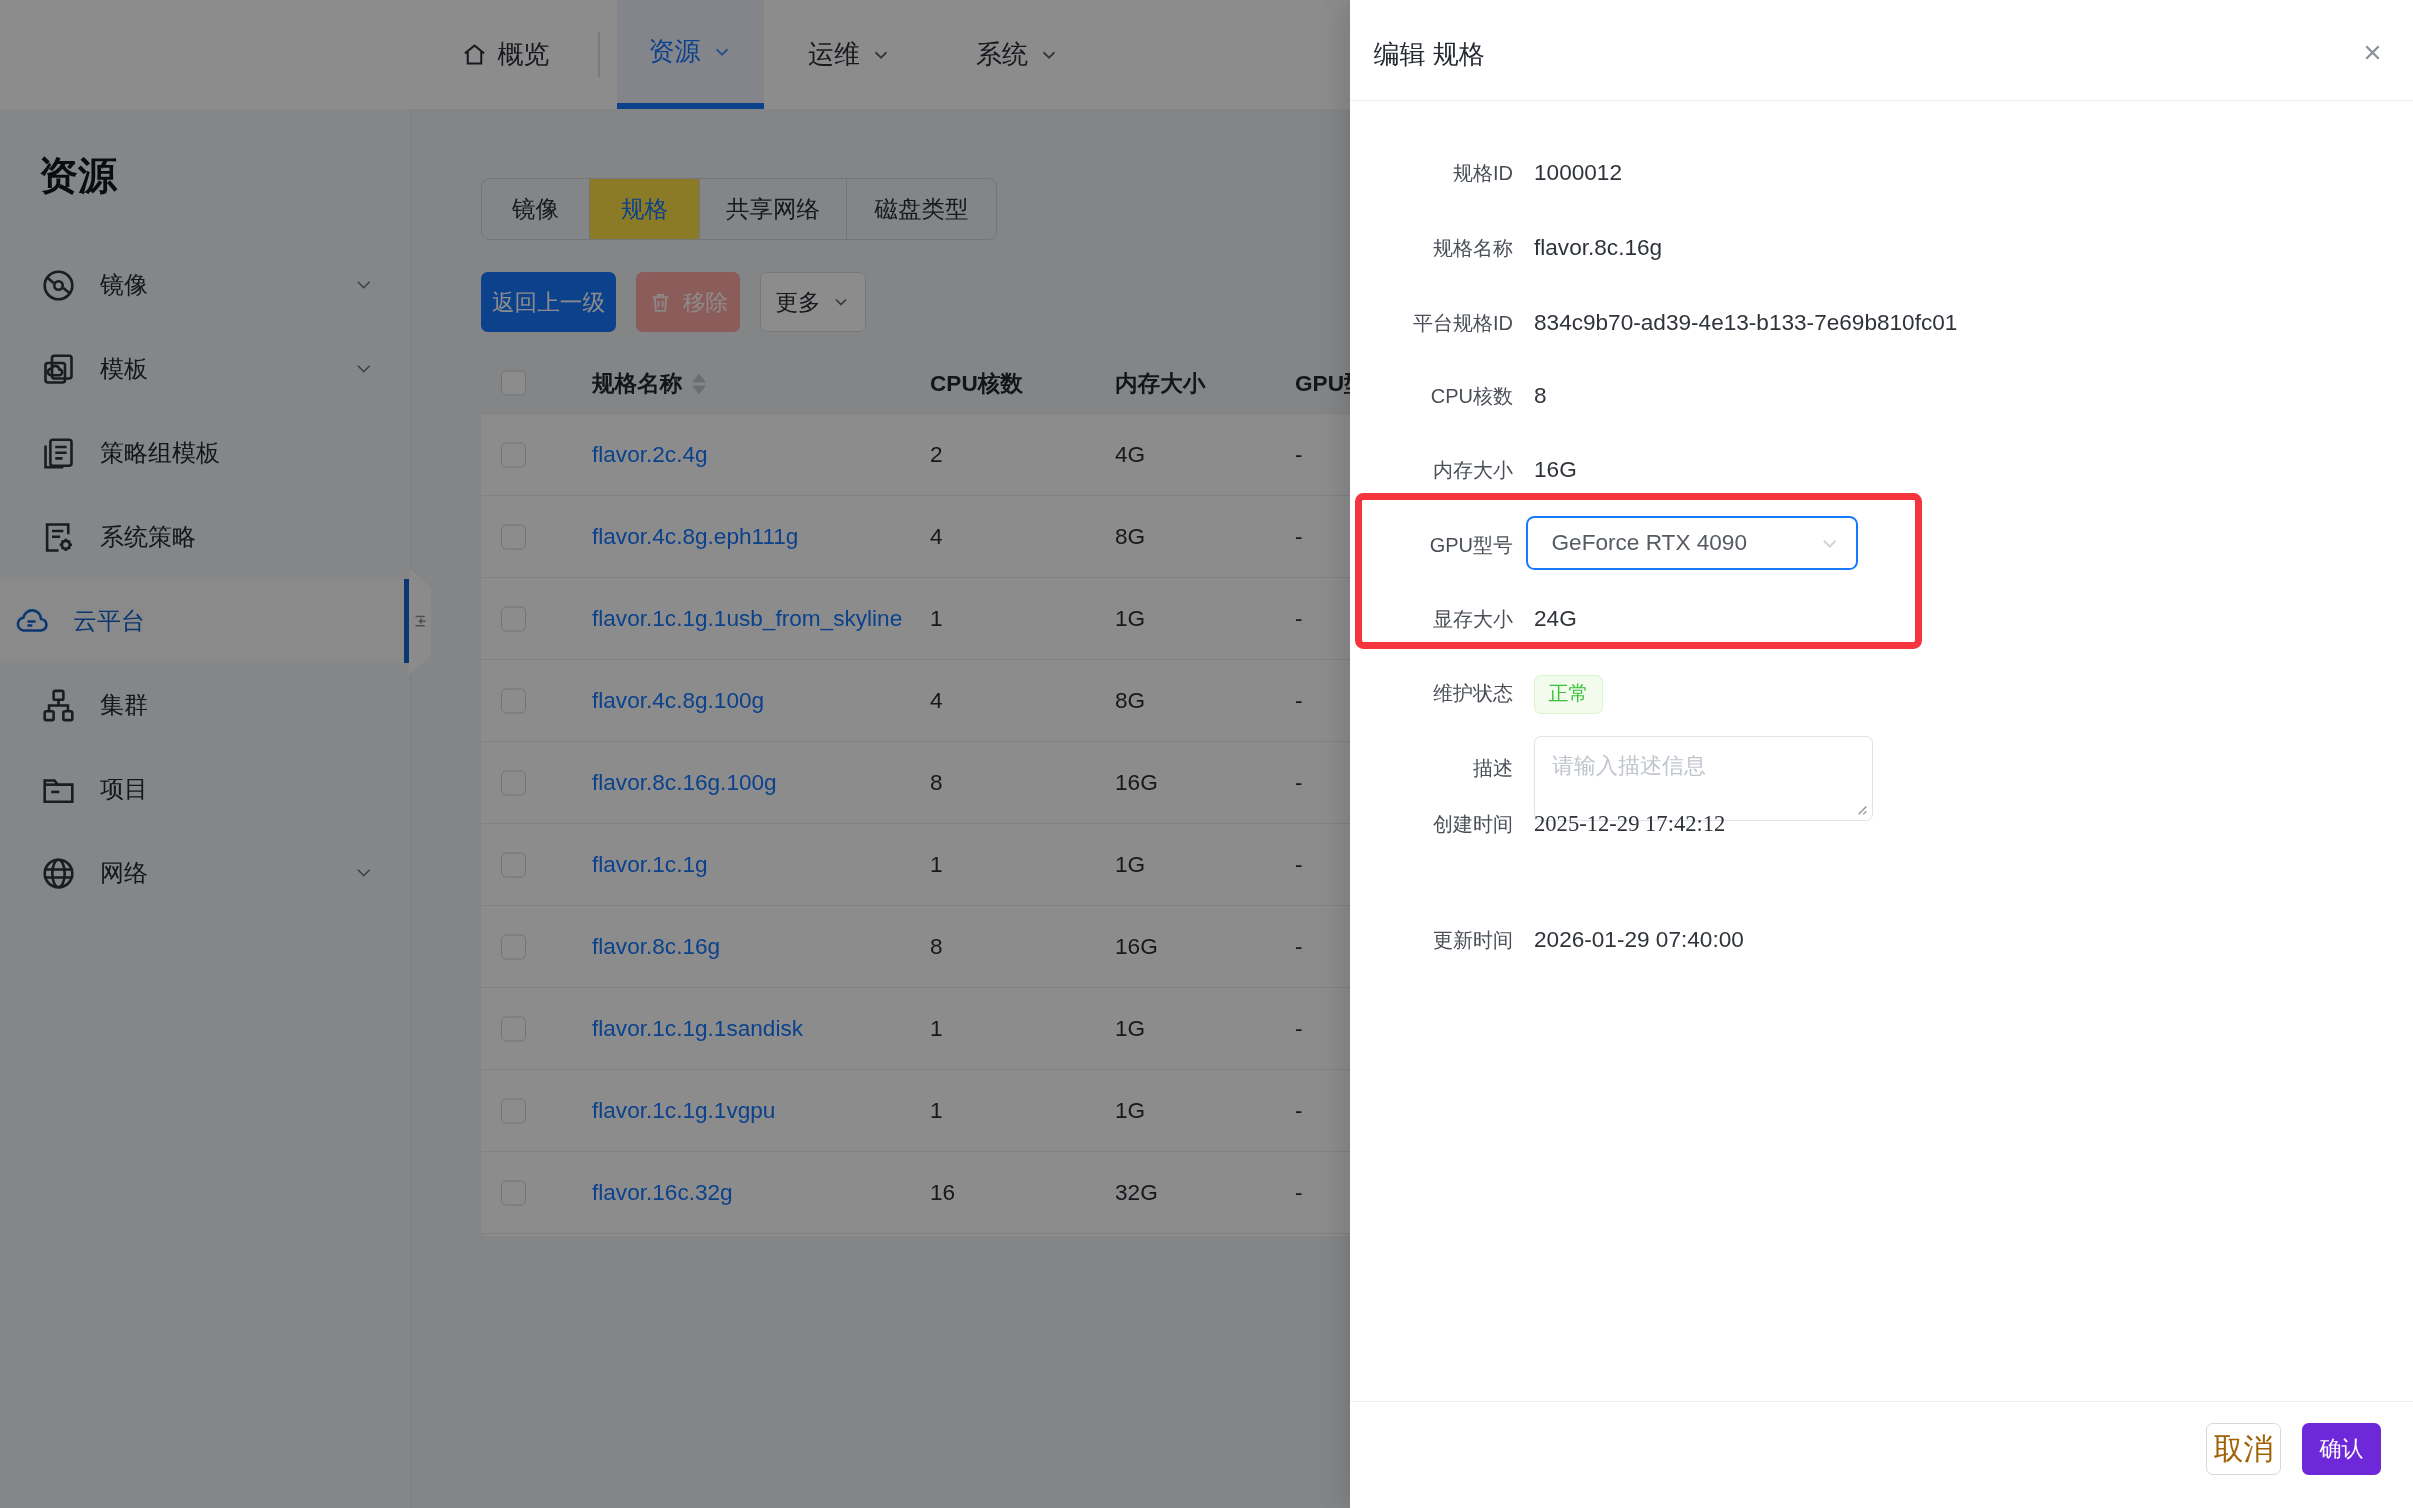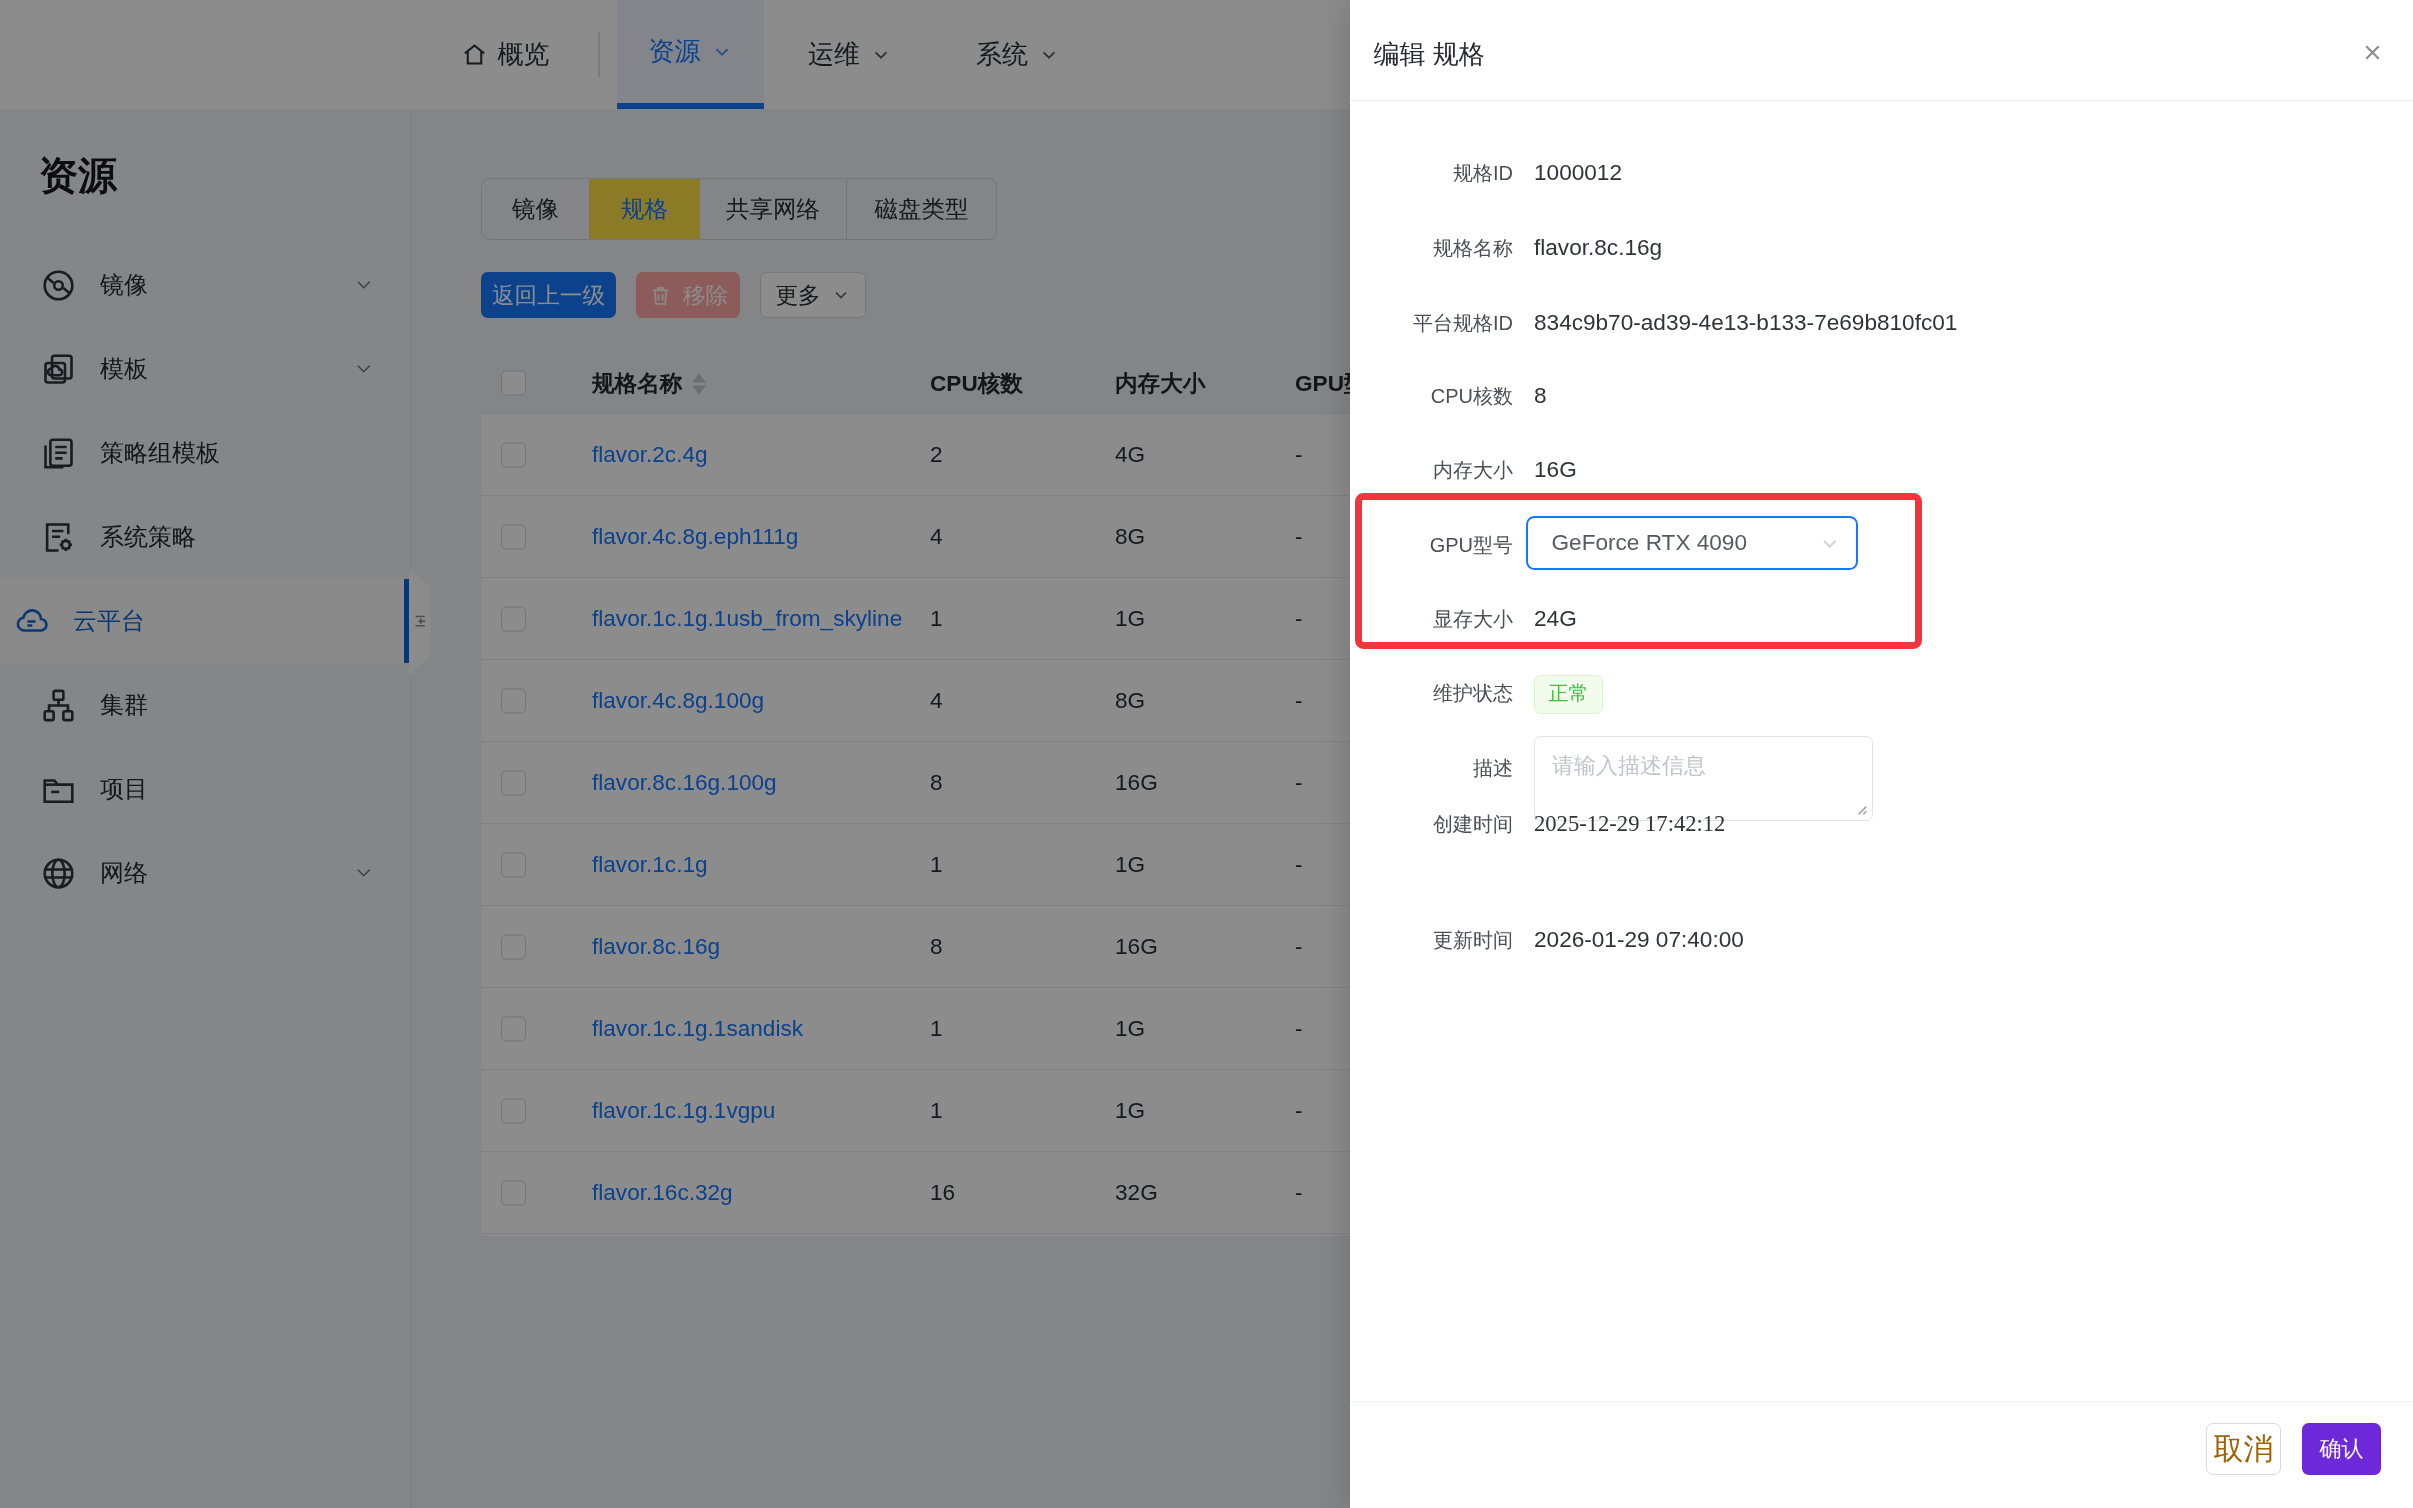--- a/index.html
+++ b/index.html
@@ -33,21 +33,21 @@
     clip-path: polygon(0 0, 100% 18%, 100% 82%, 0 100%); display: flex; align-items: center; justify-content: center; cursor: pointer; }
   .collapse-handle svg { width: 18.4px; height: 18.4px; stroke: #8a8f96; fill: none; stroke-width: 2; }
 
   
   .tabbar { position: absolute; left: 481px; top: 178px; height: 62px; display: flex; border: 1.7px solid #d3d6da; border-radius: 8.4px; overflow: hidden; z-index: 8; }
   .tab { height: 100%; display: flex; align-items: center; justify-content: center; font-size: 23.5px; color: #2b2f36; border-right: 1.7px solid #d3d6da; cursor: pointer; }
   .tab:last-child { border-right: none; }
   .tab.active { background: #fde047; color: #1677ff; font-weight: 500; }
   .tab-w1 { width: 108px; } .tab-w2 { width: 110px; } .tab-w3 { width: 147px; } .tab-w4 { width: 149px; }
 
-  .btn { position: absolute; top: 272px; height: 46px; border-radius: 6.7px; display: flex; align-items: center; justify-content: center; font-size: 22.6px; cursor: pointer; gap: 10px; z-index: 8; }
+  .btn { position: absolute; top: 272px; height: 60px; border-radius: 6.7px; display: flex; align-items: center; justify-content: center; font-size: 22.6px; cursor: pointer; gap: 10px; z-index: 8; }
   .btn-back { left: 481px; width: 135px; background: #1677ff; color: #ffffff; }
   .btn-remove { left: 636px; width: 104px; background: #ffa8a6; color: #ffffff; }
   .btn-remove svg { width: 25px; height: 25px; stroke: #ffffff; fill: none; stroke-width: 1.8; opacity: .9; }
   .btn-more { left: 760px; width: 106px; background: #ffffff; border: 1.7px solid #d9d9d9; color: #2b2f36; }
   .btn-more .chev { width: 20px; height: 20px; }
 
   .table-card { position: absolute; left: 481px; top: 352px; width: 1785px; height: 884px; background: #ffffff; border-radius: 5px; z-index: 8; overflow: hidden; }
   .thead { position: relative; height: 62px; background: #f1f2f4; border-bottom: 1.7px solid #e6e8ea; font-weight: 700; color: #23272e; font-size: 22.6px; }
   .trow { position: relative; height: 82px; border-bottom: 0.8px solid #ececee; font-size: 22.6px; color: #2b2f36; }
   .cell { position: absolute; top: 50%; transform: translateY(-50%); white-space: nowrap; }

